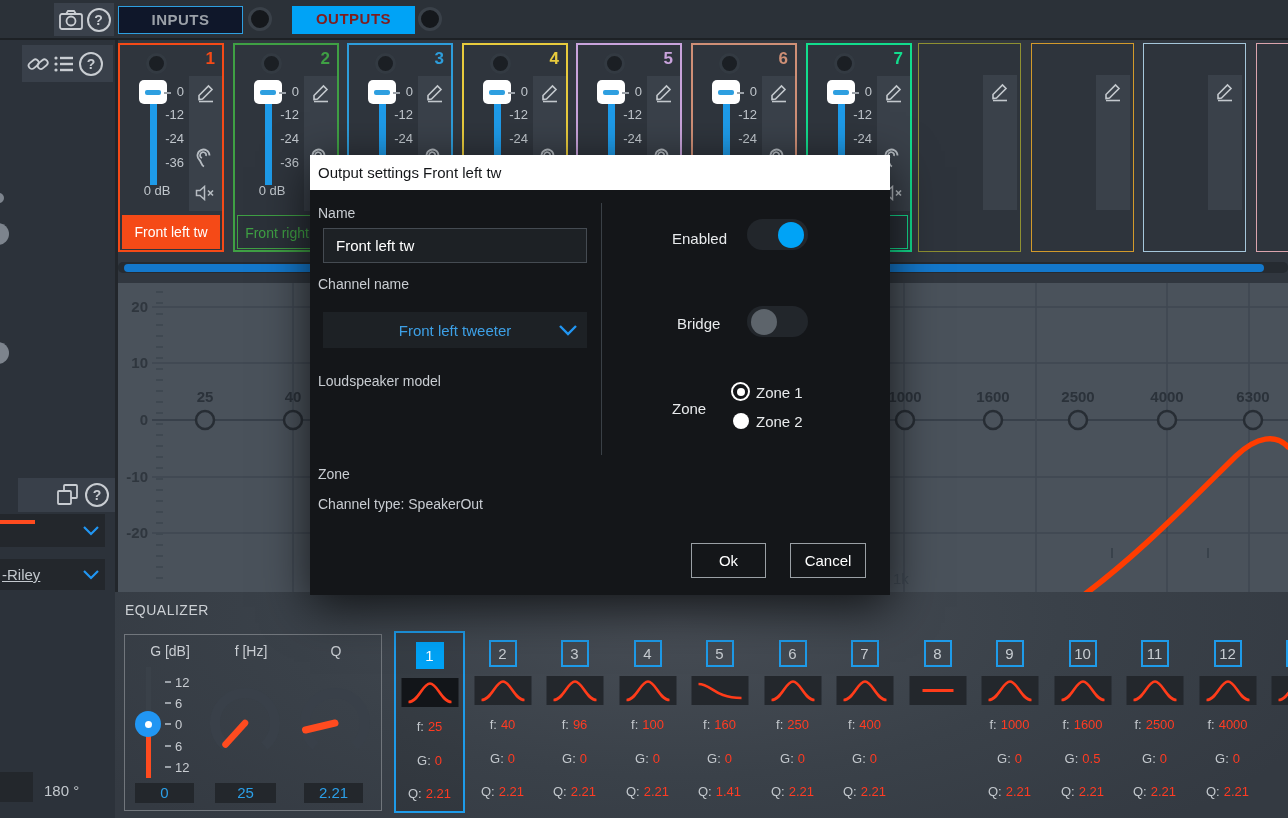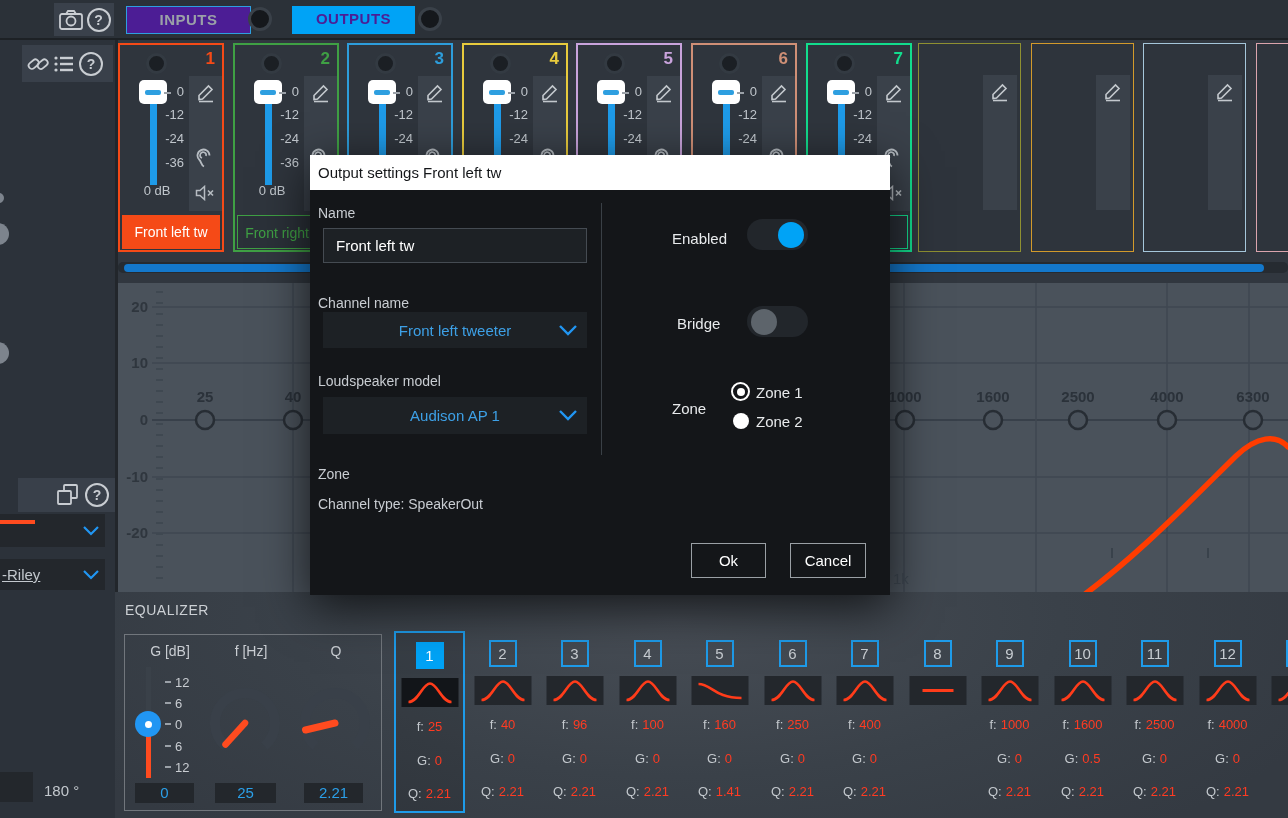--- a/index.html
+++ b/index.html
@@ -6,22 +6,22 @@
   #app{position:relative;width:1288px;height:818px;overflow:hidden;
        background:#31373f;font-family:"Liberation Sans",sans-serif;
        -webkit-font-smoothing:antialiased;}
   .abs{position:absolute;}
   
   .topbar{left:0;top:0;width:1288px;height:38px;background:#2b3138;border-bottom:2px solid #1d2125;}
   .campanel{left:54px;top:3px;width:60px;height:33px;background:#3a414b;display:flex;align-items:center;justify-content:center;gap:3px;}
   .qicon{width:24px;height:24px;border:2px solid #c9cdd2;border-radius:50%;color:#c9cdd2;
          font-size:14px;font-weight:bold;display:flex;align-items:center;justify-content:center;box-sizing:border-box;}
   .tab{height:28px;line-height:26px;text-align:center;font-size:15px;font-weight:bold;box-sizing:border-box;letter-spacing:.5px;}
-  .tab.inputs{left:126px;top:6px;width:125px;background:#4c1d95;border:1px solid #2e9fe0;color:#9ba1a8;}
-  .tab.outputs{left:292px;top:6px;width:123px;background:#00a3f6;color:#4c1d95;}
+  .tab.inputs{left:118px;top:6px;width:125px;background:#0f172a;border:1px solid #2e9fe0;color:#9ba1a8;}
+  .tab.outputs{left:292px;top:6px;width:123px;background:#00a3f6;color:#7f1d1d;}
   .tbknob{width:24px;height:24px;border-radius:50%;background:#15181c;border:3px solid #3a4149;box-sizing:border-box;}
   
   .sidebar{left:0;top:40px;width:115px;height:778px;background:#2c323a;}
   .seam{left:115px;top:40px;width:3px;height:778px;background:#22262b;}
   .sidepanel{background:#39404a;display:flex;align-items:center;}
   .sp1{left:22px;top:5px;width:91px;height:37px;gap:4px;padding-left:5px;box-sizing:border-box;}
   .sp2{left:18px;top:438px;width:97px;height:34px;gap:5px;padding-left:38px;box-sizing:border-box;}
   .pknob{border-radius:50%;background:#7d848d;}
   .sdd{left:0;width:105px;background:#23272c;text-decoration:underline;}
   .sdd1{top:474px;height:33px;}
@@ -679,35 +679,29 @@
       <div class="brow q"><span class="bv"></span></div>
     </div>
   </div>
 
   <div class="abs dialog">
     <div class="abs dtitle">Output settings Front left tw</div>
 
     <div class="abs dlabel" style="left:8px;top:50px;">Name</div>
     <input class="dinput" type="text" value="Front left tw" style="">
 
-    <div class="abs dlabel" style="left:8px;top:140px;">Channel name</div>
+    <div class="abs dlabel" style="left:8px;top:121px;">Channel name</div>
     <div class="ddrop" style="top:157px;">
       <span>Front left tweeter</span>
       <svg class="chev" style="top:13px;right:10px;" width="18" height="11" viewBox="0 0 18 11">
         <polyline points="1,1 9,9 17,1" fill="none" stroke="#2196f3" stroke-width="2.4"></polyline>
       </svg>
     </div>
 
     <div class="abs dlabel" style="left:8px;top:218px;">Loudspeaker model</div>
-    <div class="ddrop" style="top:242px;height:37px;">
-      <span>Audison AP 1</span>
-      <svg class="chev" style="top:13px;right:10px;" width="18" height="11" viewBox="0 0 18 11">
-        <polyline points="1,1 9,9 17,1" fill="none" stroke="#2196f3" stroke-width="2.4"></polyline>
-      </svg>
-    </div>
 
     <div class="abs dlabel" style="left:8px;top:311px;">Zone</div>
     <div class="abs dlabel" style="left:8px;top:341px;">Channel type: SpeakerOut</div>
 
     <div class="abs ddiv"></div>
 
     <div class="abs dlabel" style="left:362px;top:75px;font-size:15px;color:#e8eaec;">Enabled</div>
     <div class="toggle on" style="top:64px;">
         <div class="tknob"></div>
       </div>

